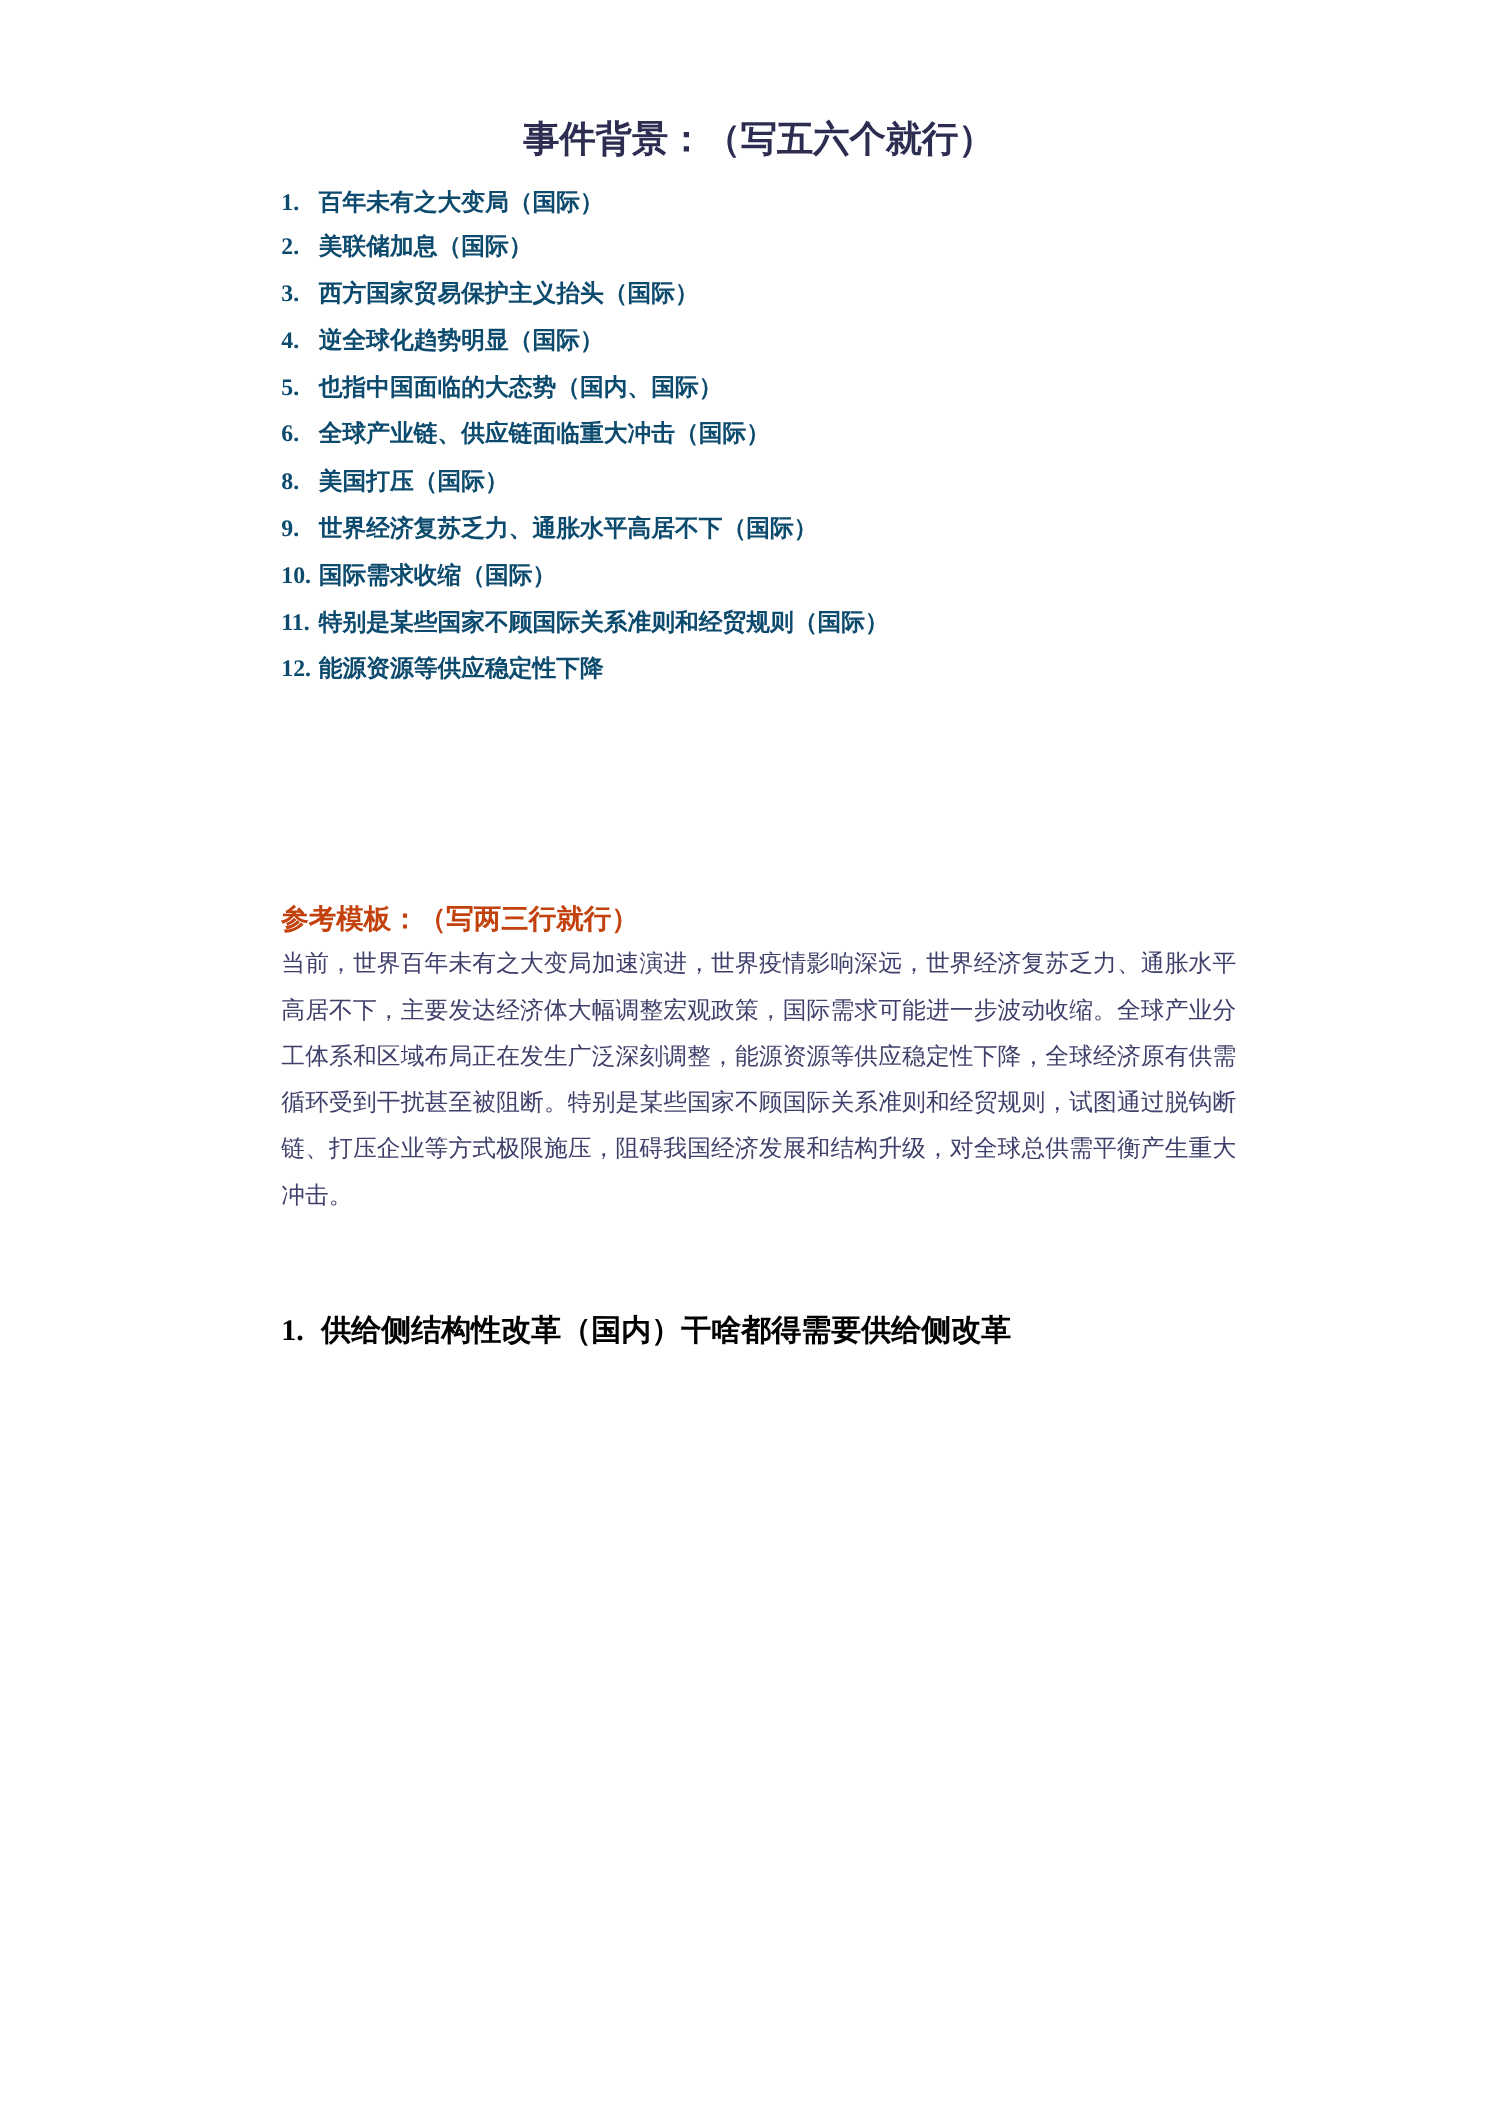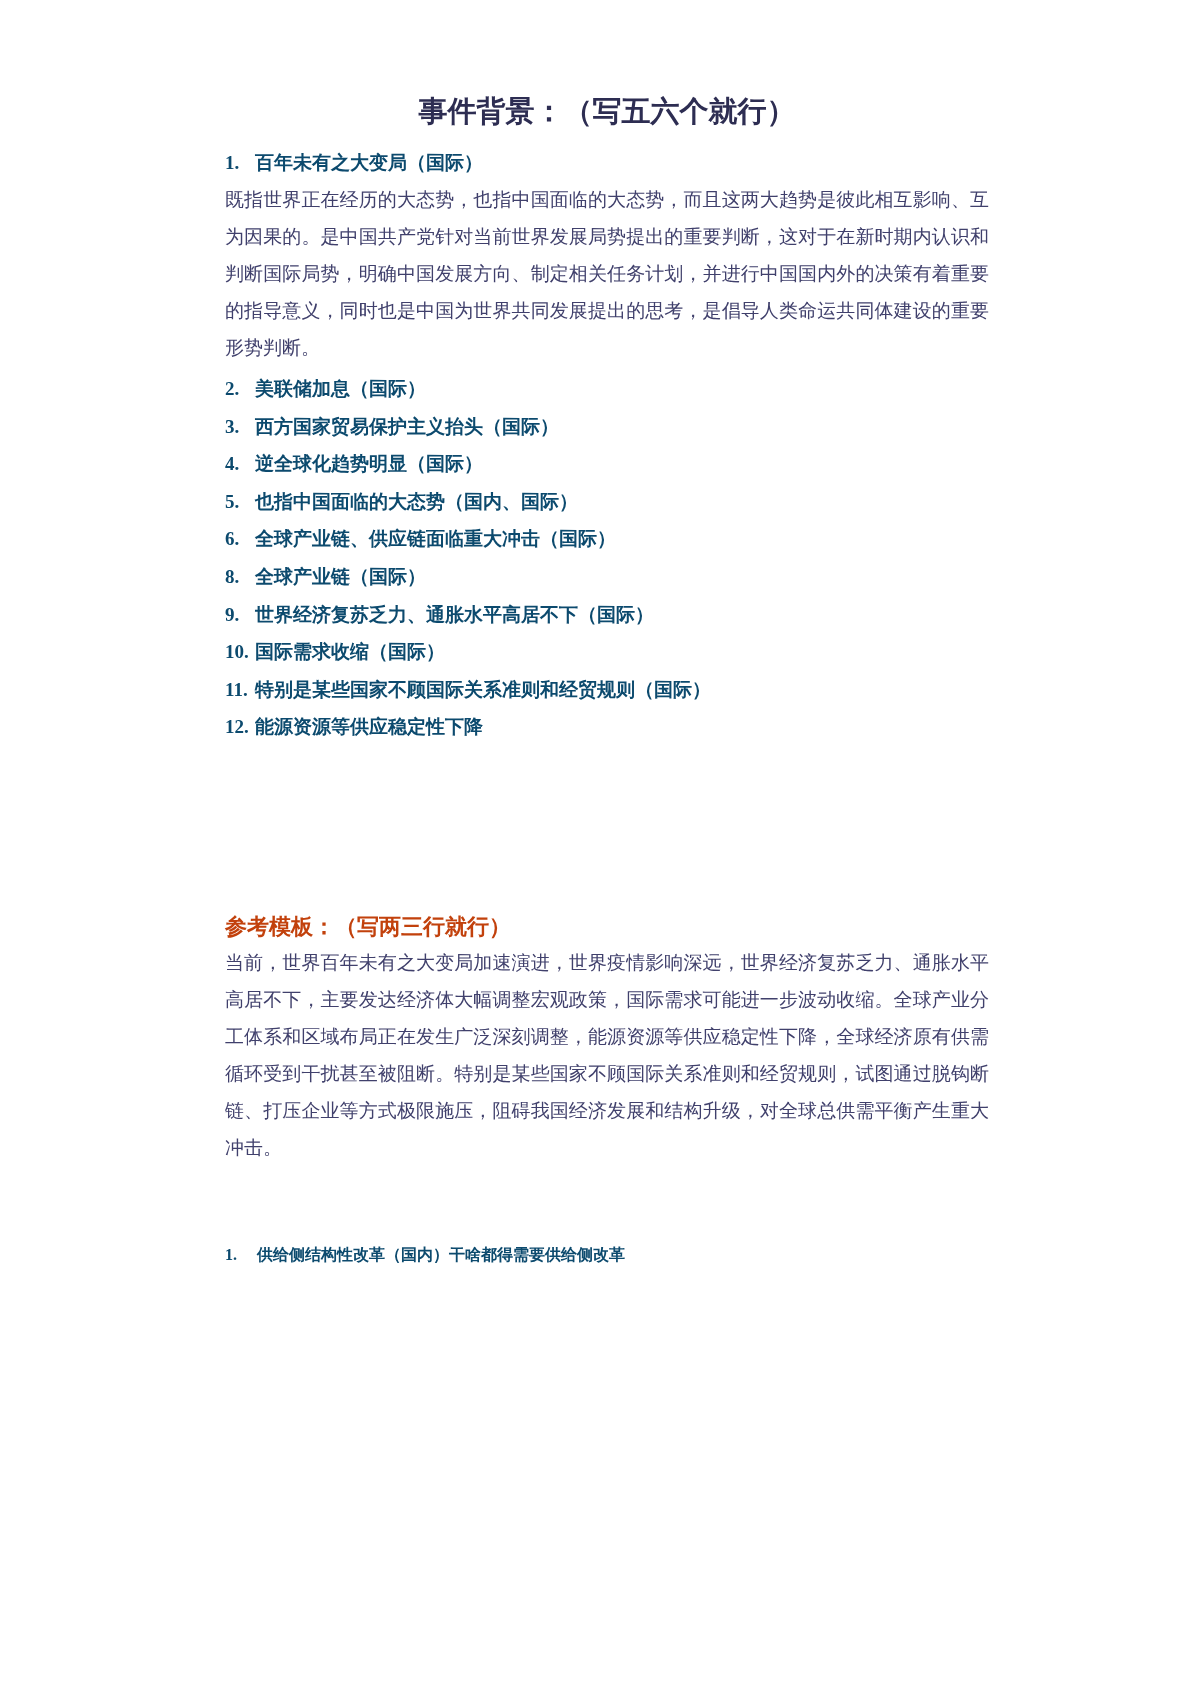--- a/index.html
+++ b/index.html
@@ -63,61 +63,60 @@
     line-height: 30px;
     font-weight: bold;
     color: #c2410c;
   }
   .body-para.second {
     margin-top: 2px;
   }
   .footer-heading {
     margin: 0;
     margin-top: 72px;
-    font-size: 16px;
+    font-size: 24px;
     line-height: 34px;
     font-weight: bold;
-    color: #0c4a6e;
+    color: #000000;
     white-space: nowrap;
   }
   .footer-heading .item-num {
     min-width: 32px;
   }
 </style>
 </head>
 <body>
 
 <div class="content">
 
   <h1 class="doc-title">事件背景：（写五六个就行）</h1>
 
   <div class="red-item">
     <span class="item-num">1.</span><span>百年未有之大变局（国际）</span>
   </div>
 
-  <p class="body-para">既指世界正在经历的大态势，也指中国面临的大态势，而且这两大趋势是彼此相互影响、互为因果的。是中国共产党针对当前世界发展局势提出的重要判断，这对于在新时期内认识和判断国际局势，明确中国发展方向、制定相关任务计划，并进行中国国内外的决策有着重要的指导意义，同时也是中国为世界共同发展提出的思考，是倡导人类命运共同体建设的重要形势判断。</p>
 
   <div class="red-list">
     <div class="red-item">
       <span class="item-num">2.</span><span>美联储加息（国际）</span>
     </div>
     <div class="red-item">
       <span class="item-num">3.</span><span>西方国家贸易保护主义抬头（国际）</span>
     </div>
     <div class="red-item">
       <span class="item-num">4.</span><span>逆全球化趋势明显（国际）</span>
     </div>
     <div class="red-item">
       <span class="item-num">5.</span><span>也指中国面临的大态势（国内、国际）</span>
     </div>
     <div class="red-item">
       <span class="item-num">6.</span><span>全球产业链、供应链面临重大冲击（国际）</span>
     </div>
     <div class="red-item">
-      <span class="item-num">8.</span><span>全球产业链（国际）</span>
+      <span class="item-num">8.</span><span>美国打压（国际）</span>
     </div>
     <div class="red-item">
       <span class="item-num">9.</span><span>世界经济复苏乏力、通胀水平高居不下（国际）</span>
     </div>
     <div class="red-item">
       <span class="item-num">10.</span><span>国际需求收缩（国际）</span>
     </div>
     <div class="red-item">
       <span class="item-num">11.</span><span>特别是某些国家不顾国际关系准则和经贸规则（国际）</span>
     </div>

